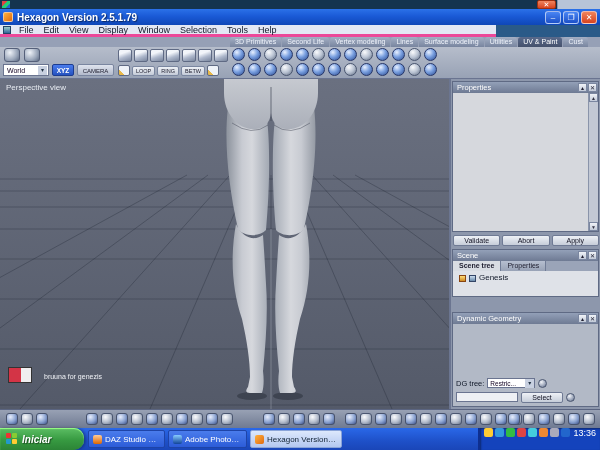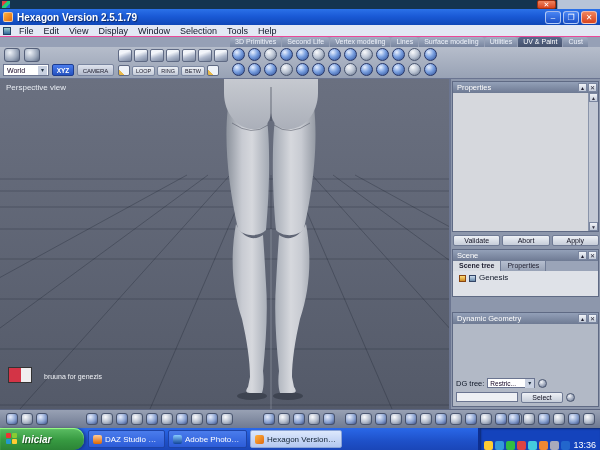--- a/index.html
+++ b/index.html
@@ -22,22 +22,22 @@
      display:flex; align-items:center; padding:0 3px; }
   .app-icon { width:10px; height:10px; border-radius:2px; margin-right:4px;
      background:linear-gradient(135deg,#ffb13d,#e06a10); border:1px solid #fff8; }
   .win-title { color:#fff; font-size:10px; font-weight:bold; text-shadow:1px 1px 1px rgba(0,0,0,.5); }
   .tb-btns { position:absolute; right:3px; top:2px; display:flex; gap:2px; }
   .tbtn { width:16px; height:13px; font-size:8px; line-height:12px; text-align:center; color:#fff;
      border:1px solid #fff9; border-radius:3px; background:linear-gradient(#4a86f4,#1c50c8); }
   .tbtn.red { background:linear-gradient(#f0845c,#d8431f); }
 
   
-  .menubar { position:absolute; left:0; top:25px; width:600px; height:12px; background:#e3e8f4;
-     border-bottom:1px solid #ec4899; display:flex; align-items:center; }
+  .menubar { position:absolute; left:0; top:25px; width:496px; height:12px; background:#e3e8f4;
+     border-bottom:3px solid #ec4899; display:flex; align-items:center; }
   .menu-doc-icon { width:8px; height:8px; margin:0 3px 0 3px; background:linear-gradient(#9cc,#369); border:1px solid #246; }
   .menu-item { font-size:9px; color:#101828; padding:0 5px; line-height:12px; }
   .menu-right { position:absolute; right:2px; top:12px; height:12px; display:flex; gap:16px; }
   .menu-clock { font-size:9px; color:#101828; margin-right:4px; }
   .mdibtn { width:12px; height:10px; font-size:6px; line-height:9px; text-align:center; color:#223;
      background:linear-gradient(#f4f6fa,#c8d0e0); border:1px solid #8896ae; }
 
   
   .tabrow { position:absolute; left:0; top:37px; width:600px; height:10px; background:#96a0b6; overflow:hidden; }
   .tabs { position:absolute; left:230px; top:0; height:10px; display:flex; }
@@ -152,21 +152,21 @@
      color:#fff; font-size:8px; overflow:hidden; white-space:nowrap; }
   .taskbtn .tb-ico { flex:0 0 auto; width:9px; height:9px; border-radius:2px; }
   .taskbtn span { overflow:hidden; text-overflow:ellipsis; }
   .tb1 { left:88px; width:77px; } .tb2 { left:168px; width:79px; }
   .tb3 { left:250px; width:92px; background:linear-gradient(#dce8fc,#b4c8f0); color:#123; border-color:#8aa4d8; }
   .daz-ico { background:linear-gradient(#fc9,#d60); }
   .ps-ico { background:linear-gradient(#8cf,#149); }
   .hex-ico { background:linear-gradient(135deg,#ffb13d,#e06a10); }
   .tray { position:absolute; right:0; top:0; width:122px; height:22px; background:#1443bc;
      border-left:2px solid #0e2f90; box-shadow:inset 1px 1px 2px rgba(0,0,0,.4);
-     display:flex; align-items:flex-end; gap:2px; padding:0 4px; }
+     display:flex; align-items:flex-start; gap:2px; padding:0 4px; }
   .tray-ico { width:9px; height:9px; border-radius:2px; }
   .tray-clock { margin-left:auto; color:#fff; font-size:9px; }
 </style>
 </head>
 <body>
 
 <div class="screen">
 
   <div class="top-strip">
     <div class="mini-desktop-icon"></div>

